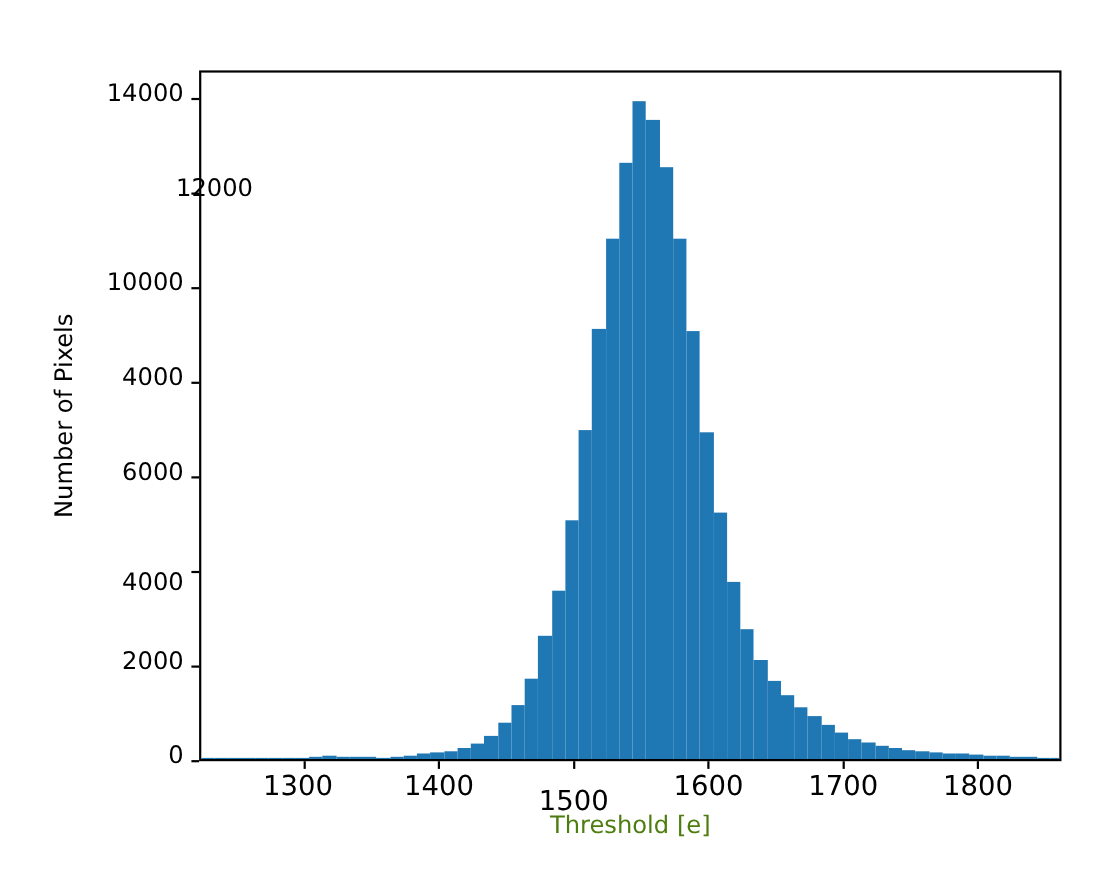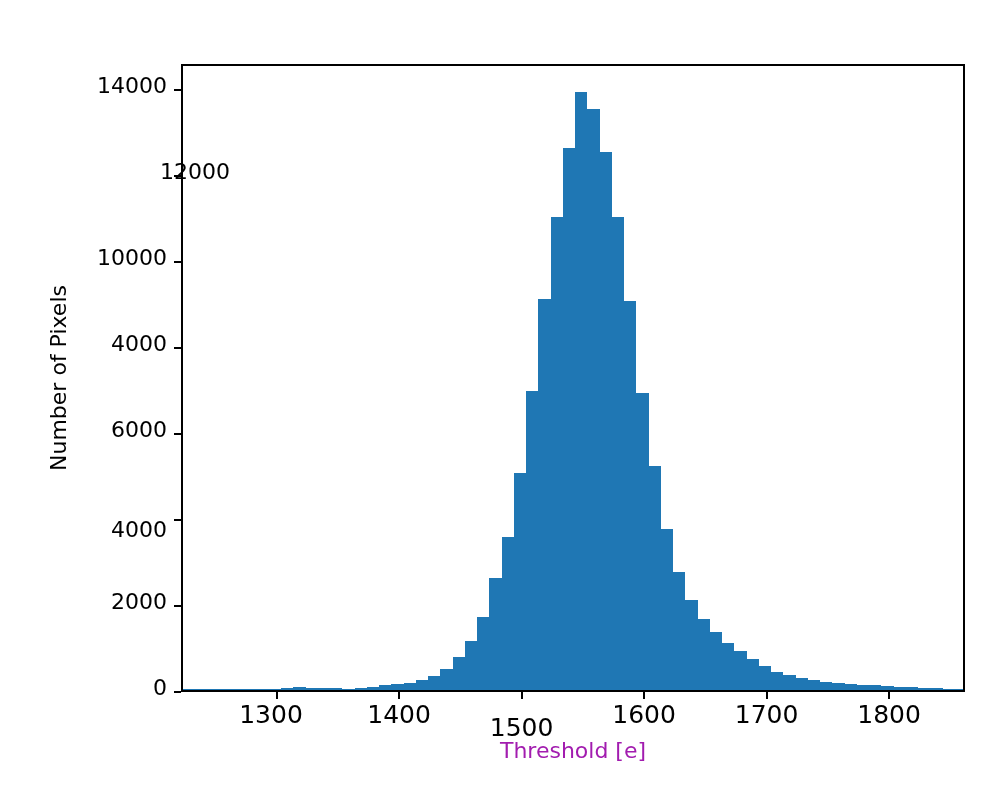--- a/index.html
+++ b/index.html
@@ -90,21 +90,21 @@
     height: 7px;
     background: #000000;
   }
   #xlabel {
     position: absolute;
     left: 181px;
     top: 738px;
     width: 784px;
     text-align: center;
     font-size: 22px;
-    color: #a21caf;
+    color: #4d7c0f;
     white-space: nowrap;
   }
 </style>
 </head>
 <body>
 
 <div id="figure">
 
 
   <div id="plot-area">

